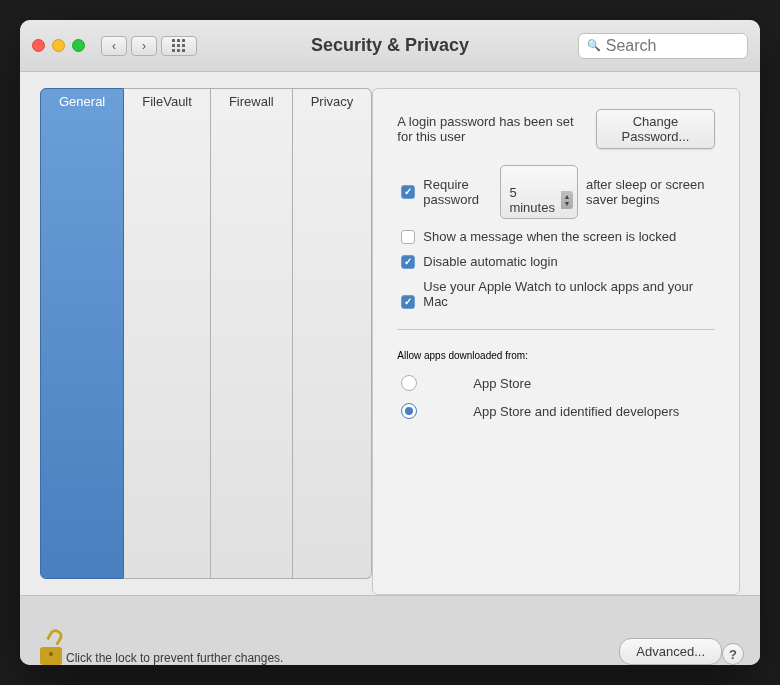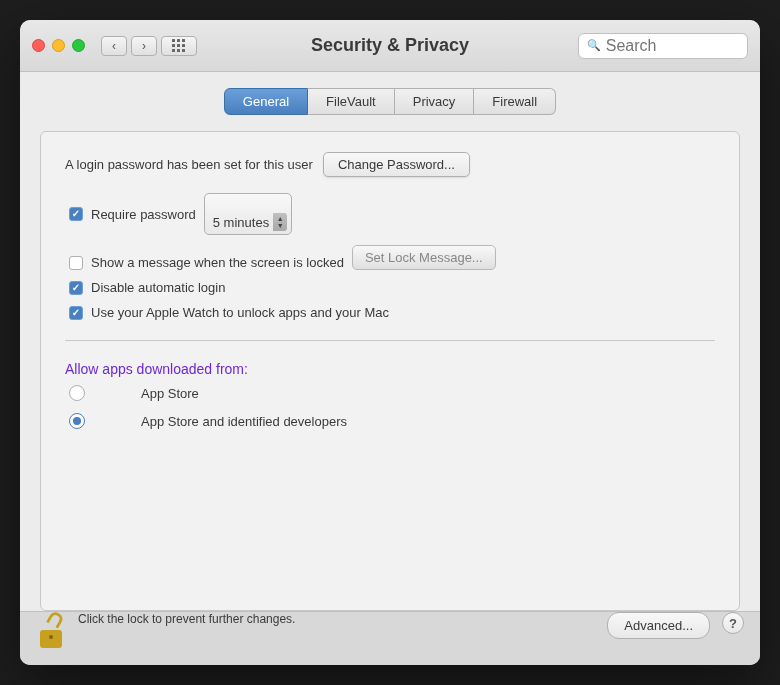--- a/index.html
+++ b/index.html
@@ -135,21 +135,21 @@
       font-size: 16px;
       color: #999;
       background: transparent;
       width: 100%;
     }
 
     
     .content {
       flex: 1;
       display: flex;
-      flex-direction: column;
+      flex-direction: row;
       padding: 16px 20px 0 20px;
       overflow: hidden;
     }
 
     
     .tabs {
       display: flex;
       justify-content: center;
       gap: 0;
       margin-bottom: 16px;
@@ -308,23 +308,23 @@
       height: 1px;
       background: #c8c8c8;
       margin: 20px 0;
     }
 
     .allow-section {
       margin-top: 4px;
     }
 
     .allow-title {
-      font-size: 14px;
-      color: #6d28d9;
-      margin-bottom: 8px;
+      font-size: 10px;
+      color: #000000;
+      margin-bottom: 14px;
     }
 
     .radio-row {
       display: flex;
       align-items: center;
       gap: 8px;
       margin-bottom: 12px;
       margin-left: 4px;
     }
 
@@ -354,27 +354,26 @@
     }
 
     .radio-label {
       font-size: 13px;
       color: #3a3a3a;
       margin-left: 48px;
     }
 
     
     .bottombar {
-      height: 54px;
+      height: 70px;
       background: #d8d8d8;
       border-top: 1px solid #c0c0c0;
       display: flex;
-      align-items: flex-start;
+      align-items: flex-end;
       padding: 0 16px;
-      gap: 12px;
       flex-shrink: 0;
     }
 
     .lock-icon {
       width: 30px;
       height: 36px;
       flex-shrink: 0;
       position: relative;
     }
 
@@ -485,48 +484,48 @@
       <span class="search-icon-svg">🔍</span>
       <input class="search-input" type="text" placeholder="Search" style="">
     </div>
   </div>
 
   <div class="content">
 
     <div class="tabs">
       <div class="tab active">General</div>
       <div class="tab">FileVault</div>
+      <div class="tab">Firewall</div>
       <div class="tab">Privacy</div>
-      <div class="tab">Firewall</div>
     </div>
 
     <div class="panel">
 
       <div class="section-top">
 
         <div class="login-row">
           <span class="login-text">A login password has been set for this user</span>
           <button class="btn-change">Change Password...</button>
         </div>
 
         <div class="require-row">
           <div class="cb">
             <span class="cb-check">✓</span>
           </div>
           <span class="cb-label">Require password</span>
           <div class="dropdown">
             <span>5 minutes</span>
             <div class="dropdown-arrow">▲<br>▼</div>
           </div>
+          <span class="cb-label">after sleep or screen saver begins</span>
         </div>
 
         <div class="checkbox-row">
           <div class="cb unchecked"></div>
           <span class="cb-label">Show a message when the screen is locked</span>
-          <button class="set-lock-btn">Set Lock Message...</button>
         </div>
 
         <div class="checkbox-row">
           <div class="cb">
             <span class="cb-check">✓</span>
           </div>
           <span class="cb-label">Disable automatic login</span>
         </div>
 
         <div class="checkbox-row">

